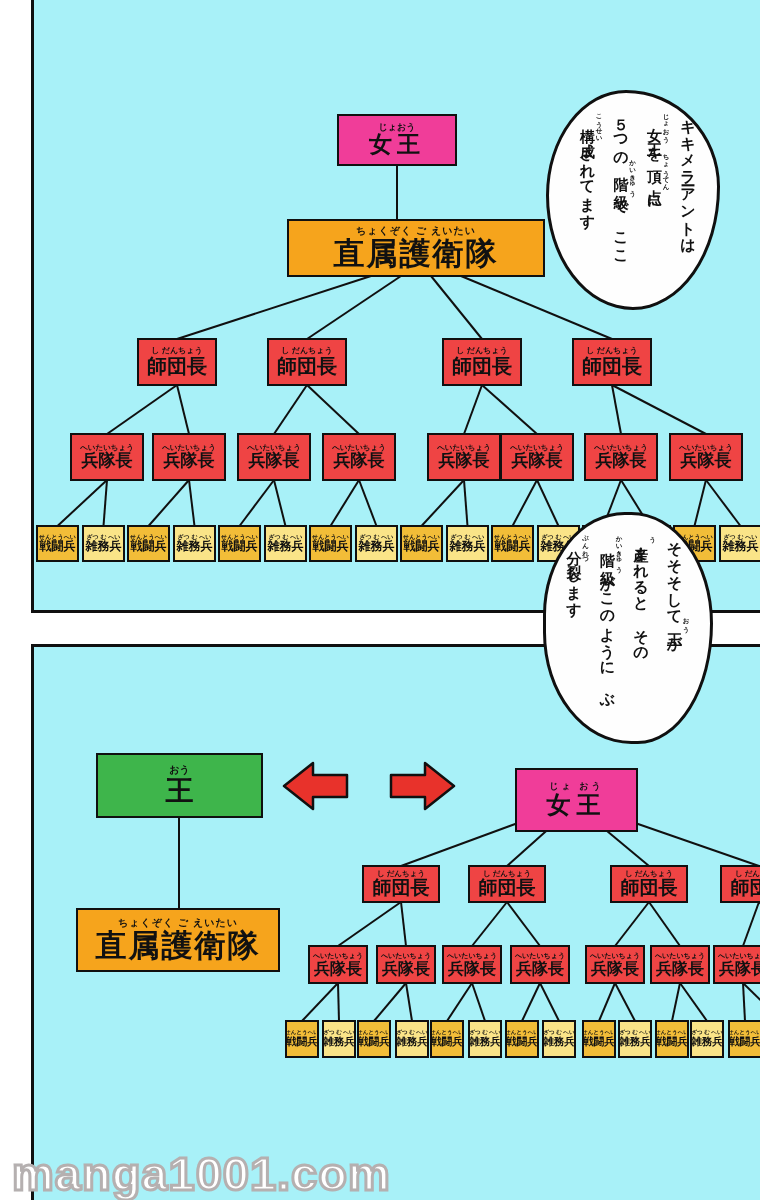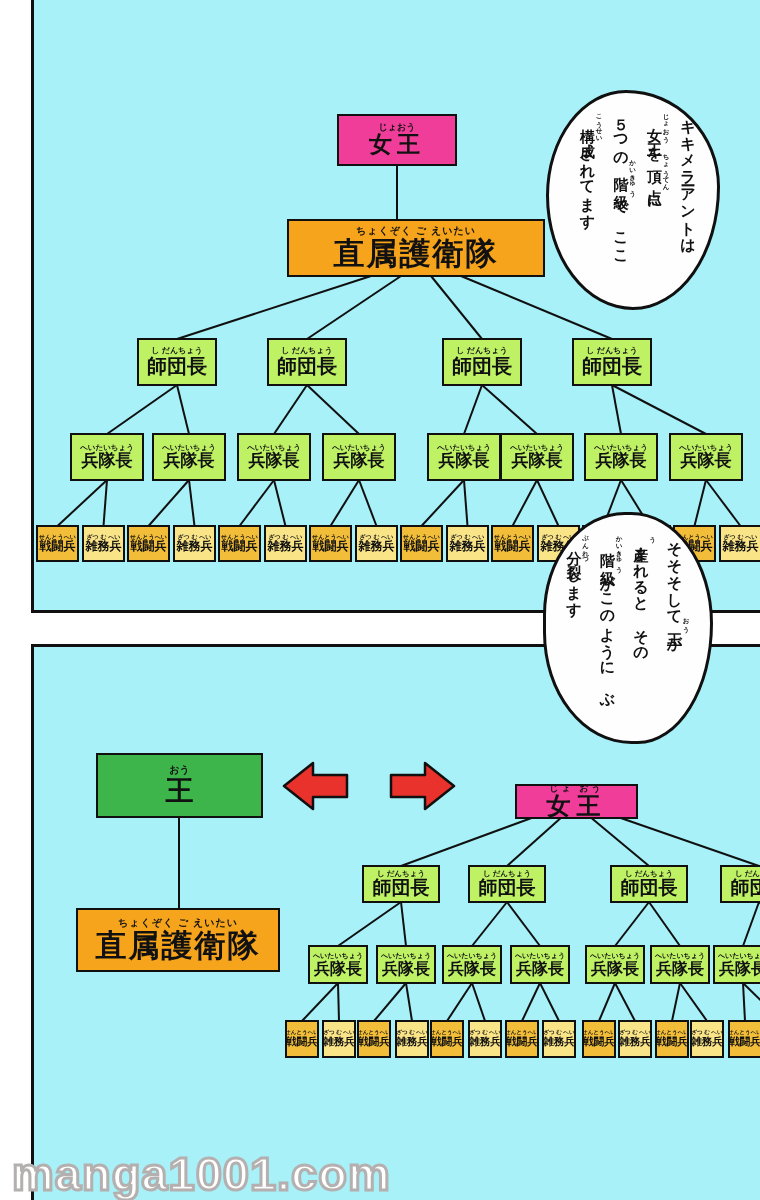--- a/index.html
+++ b/index.html
@@ -7,21 +7,21 @@
         font-family:"Liberation Sans","DejaVu Sans",sans-serif;}
   .panel{position:absolute;background:#a8f1f8;z-index:0;box-sizing:border-box;}
   #panel-top{left:31px;top:0;width:729px;height:613px;border-left:3px solid #101010;border-bottom:3px solid #101010;}
   #panel-bottom{left:31px;top:644px;width:729px;height:556px;border-left:3px solid #101010;border-top:3px solid #101010;}
   #linesvg{position:absolute;left:0;top:0;z-index:1;}
   #linesvg line{stroke:#101010;stroke-width:2;}
   .box{position:absolute;z-index:2;border:2px solid #101010;box-sizing:border-box;
        display:flex;flex-direction:column;align-items:center;justify-content:center;
        text-align:center;color:#111;line-height:1.08;white-space:nowrap;overflow:hidden;}
   .fur,.main{display:block;font-weight:700;}
-  .c-pink{background:#f03d99}.c-orange{background:#f6a41c}.c-yellow{background:#bef264}
+  .c-pink{background:#f03d99}.c-orange{background:#f6a41c}.c-yellow{background:#ef4444}
   .c-combat{background:#f2bd38}.c-misc{background:#fae488}.c-green{background:#3eb54b}
   .queen1 .fur{font-size:9px}.queen1 .main{font-size:23px;letter-spacing:5px}
   .guard .fur{font-size:10px;letter-spacing:1px}.guard .main{font-size:31px;letter-spacing:2px}
   .sd .fur{font-size:8px}.sd .main{font-size:20px}
   .hd .fur{font-size:7.5px}.hd .main{font-size:17px}
   .sol .fur{font-size:6px}.sol .main{font-size:12px}
   .king .fur{font-size:10px}.king .main{font-size:28px}
   .queen2 .fur{font-size:9px;letter-spacing:3px}.queen2 .main{font-size:24px;letter-spacing:6px}
   .sd2 .fur{font-size:7.5px}.sd2 .main{font-size:19px}
   .hd2 .fur{font-size:7px}.hd2 .main{font-size:16px}
@@ -115,21 +115,21 @@
   <div class="box guard c-orange" style="left:287px;top:219px;width:258px;height:58px">
     <span class="fur">ちょくぞく ご えいたい</span>
     <span class="main">直属護衛隊</span>
   </div>
 
   <div class="box king c-green" style="left:96px;top:753px;width:167px;height:65px">
     <span class="fur">おう</span>
     <span class="main">王</span>
   </div>
 
-  <div class="box queen2 c-pink" style="left:515px;top:784px;width:123px;height:35px">
+  <div class="box queen2 c-pink" style="left:515px;top:768px;width:123px;height:64px">
     <span class="fur">じょ おう</span>
     <span class="main">女王</span>
   </div>
 
   <div class="box guard c-orange" style="left:76px;top:908px;width:204px;height:64px">
     <span class="fur">ちょくぞく ご えいたい</span>
     <span class="main">直属護衛隊</span>
   </div>
 
   <svg id="arrowsvg" width="760" height="1200">

